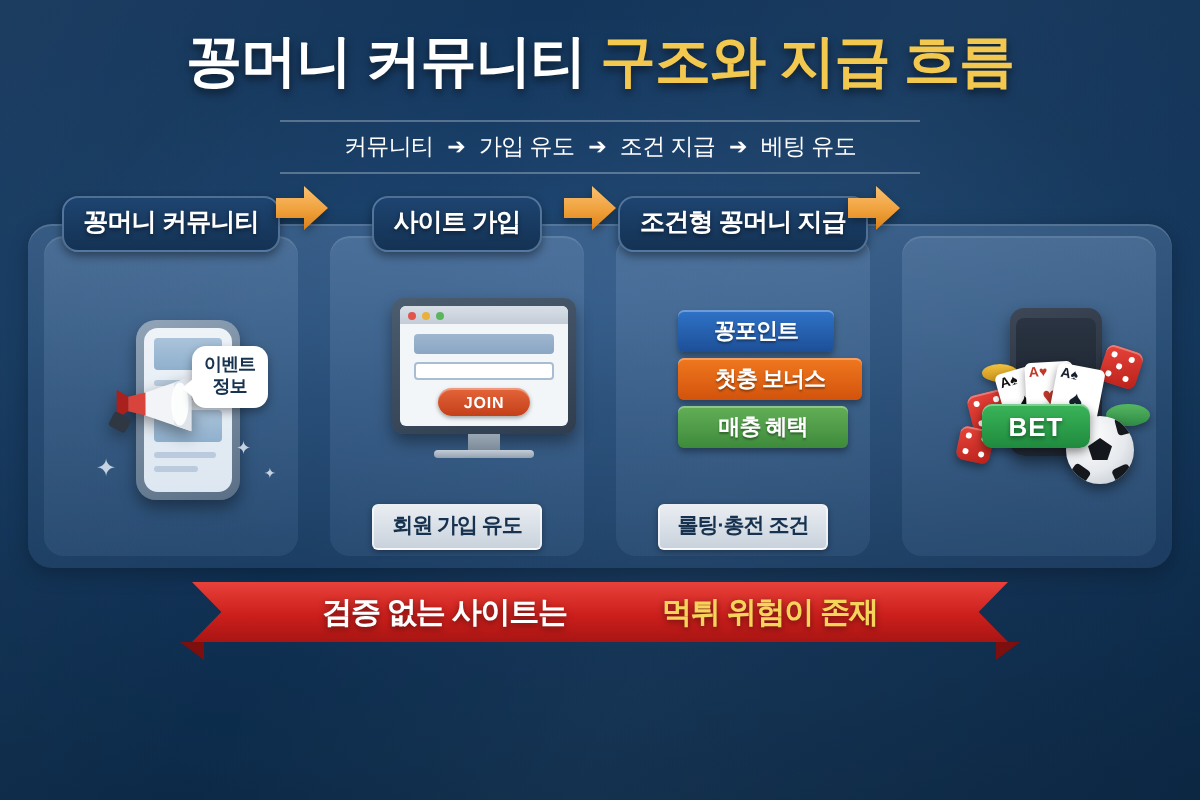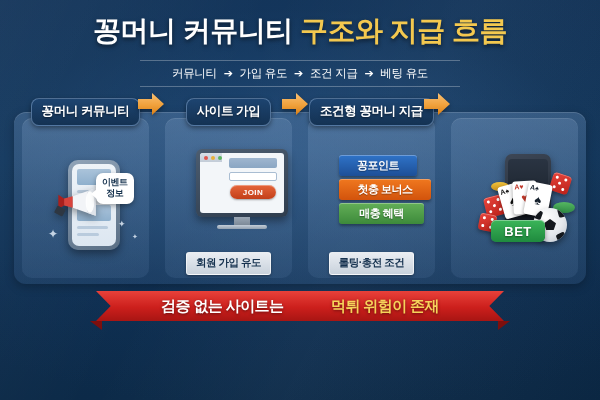--- a/index.html
+++ b/index.html
@@ -234,21 +234,21 @@
     padding: 4px;
     box-sizing: border-box;
     box-shadow: 0 4px 8px rgba(0,0,0,0.4);
   }
   .mon-screen {
     width: 100%; height: 100%;
     border-radius: 3px;
     background: #f3f6f9;
     overflow: hidden;
     display: flex;
-    flex-direction: row;
+    flex-direction: column;
     justify-content: center;
   }
   .mon-bar {
     height: 9px;
     background: linear-gradient(180deg, #d8dfe7 0%, #c3ccd7 100%);
     display: flex; align-items: center; gap: 3px; padding-left: 4px;
   }
   .dot { width: 4px; height: 4px; border-radius: 50%; }
   .mon-inner { flex: 1; padding: 5px 7px 0; }
   .fld1 {
@@ -359,21 +359,21 @@
   .ball .pent {
     position: absolute; background: #14181d;
   }
   .ball .p0 { left: 11px; top: 11px; width: 12px; height: 11px; clip-path: polygon(50% 0,100% 38%,81% 100%,19% 100%,0 38%); }
   .ball .p1 { left: 0px; top: 2px; width: 9px; height: 9px; border-radius: 2px; transform: rotate(20deg); }
   .ball .p2 { left: 25px; top: 0px; width: 9px; height: 9px; border-radius: 2px; transform: rotate(-15deg); }
   .ball .p3 { left: 2px; top: 25px; width: 9px; height: 9px; border-radius: 2px; transform: rotate(35deg); }
   .ball .p4 { left: 24px; top: 25px; width: 9px; height: 9px; border-radius: 2px; transform: rotate(-25deg); }
   .betbtn {
     position: absolute;
-    left: 16px; top: 70px;
+    left: 16px; top: 52px;
     width: 54px; height: 22px;
     border-radius: 5px;
     background: linear-gradient(180deg, #3bb559 0%, #1f8a3e 100%);
     box-shadow: 0 2px 5px rgba(0,0,0,0.45), inset 0 1px 0 rgba(255,255,255,0.35);
     color: #ffffff;
     font-size: 13px;
     font-weight: bold;
     letter-spacing: 0.5px;
     display: flex; align-items: center; justify-content: center;
     text-shadow: 0 1px 2px rgba(0,0,0,0.45);

